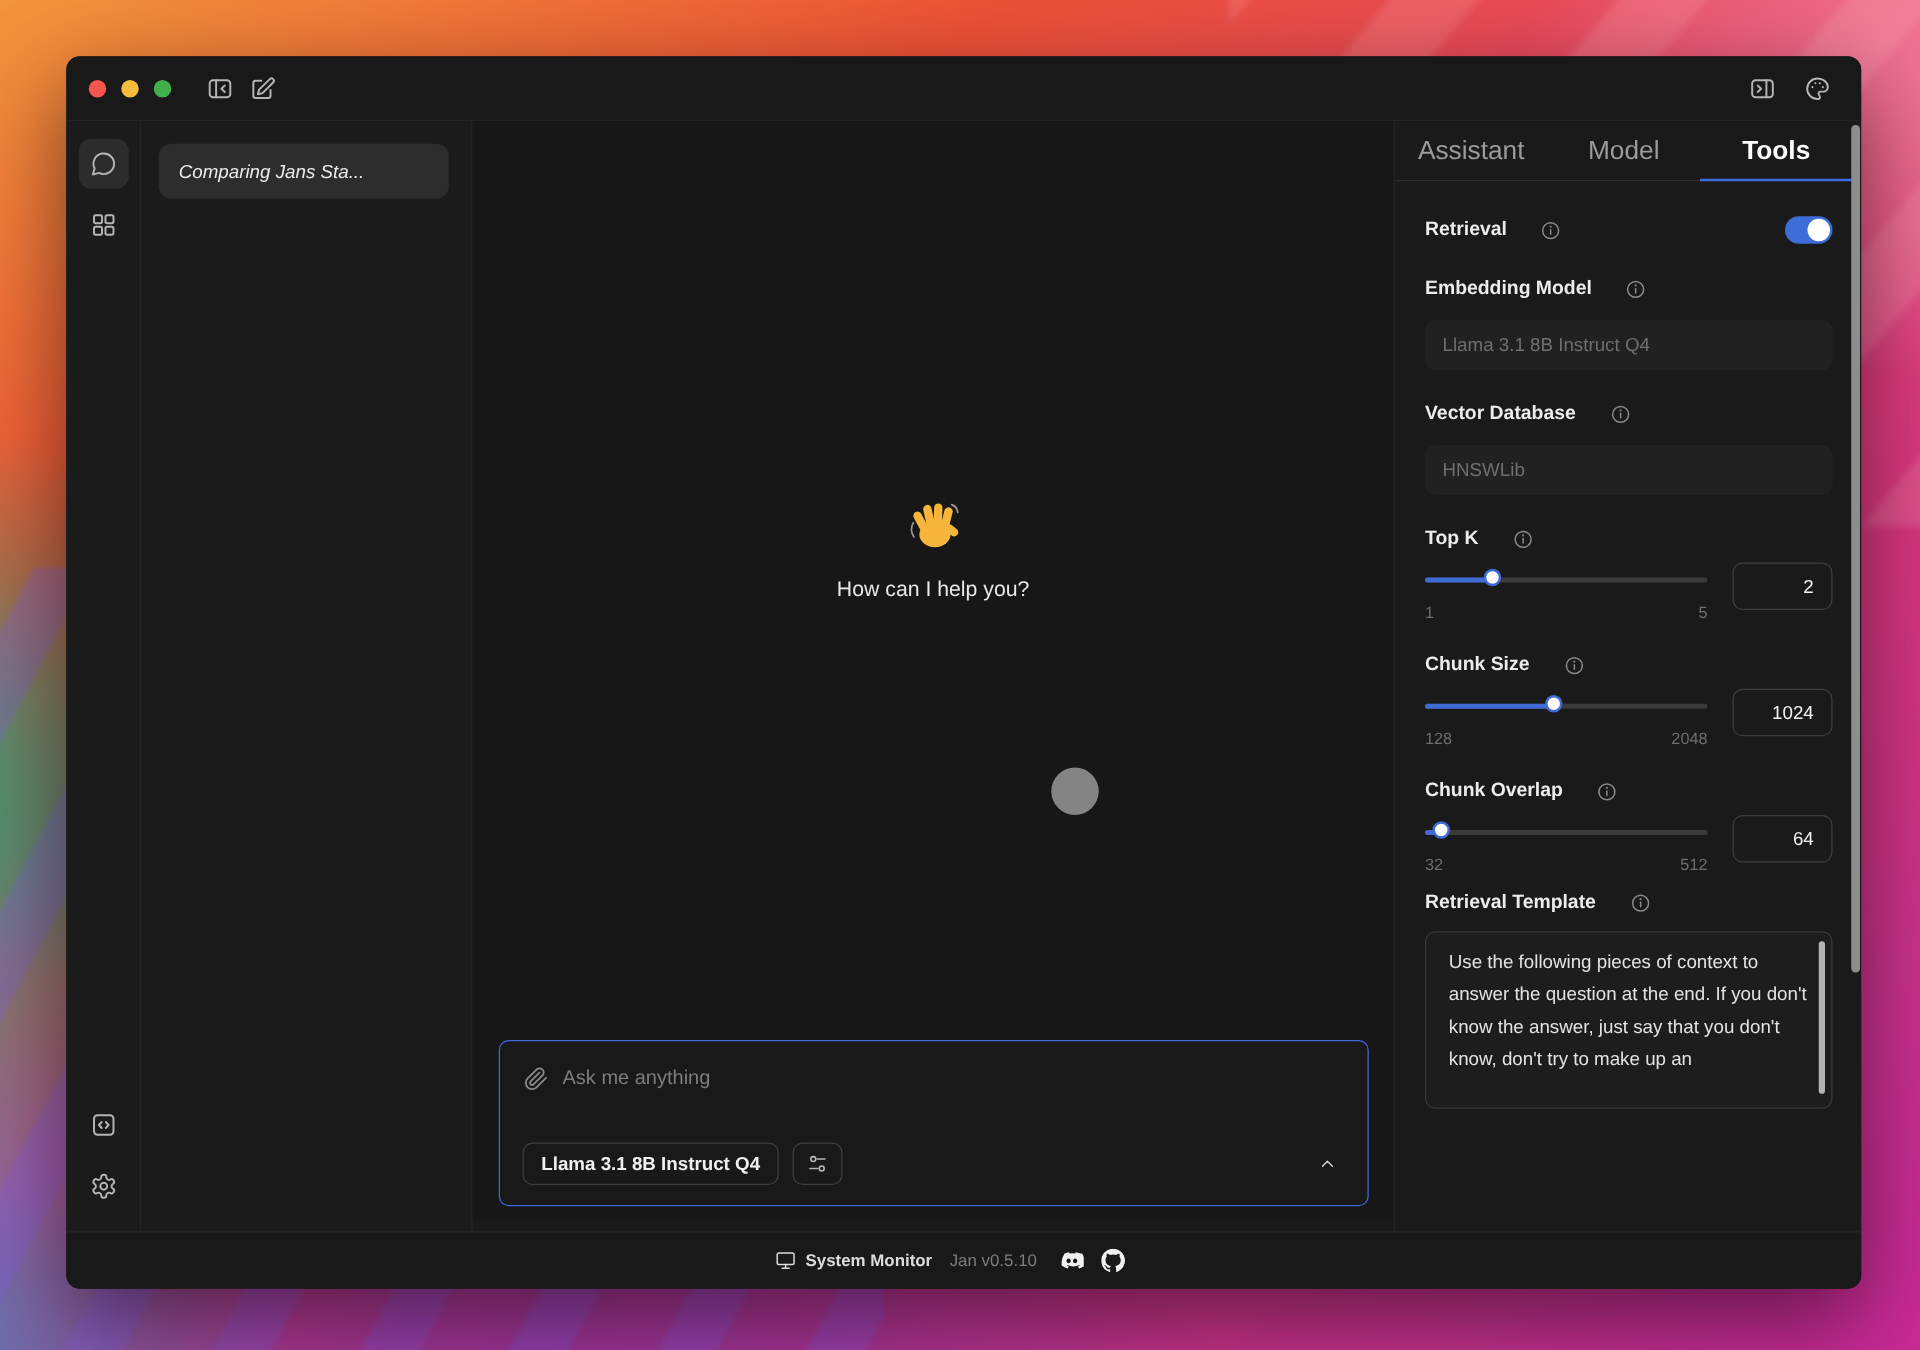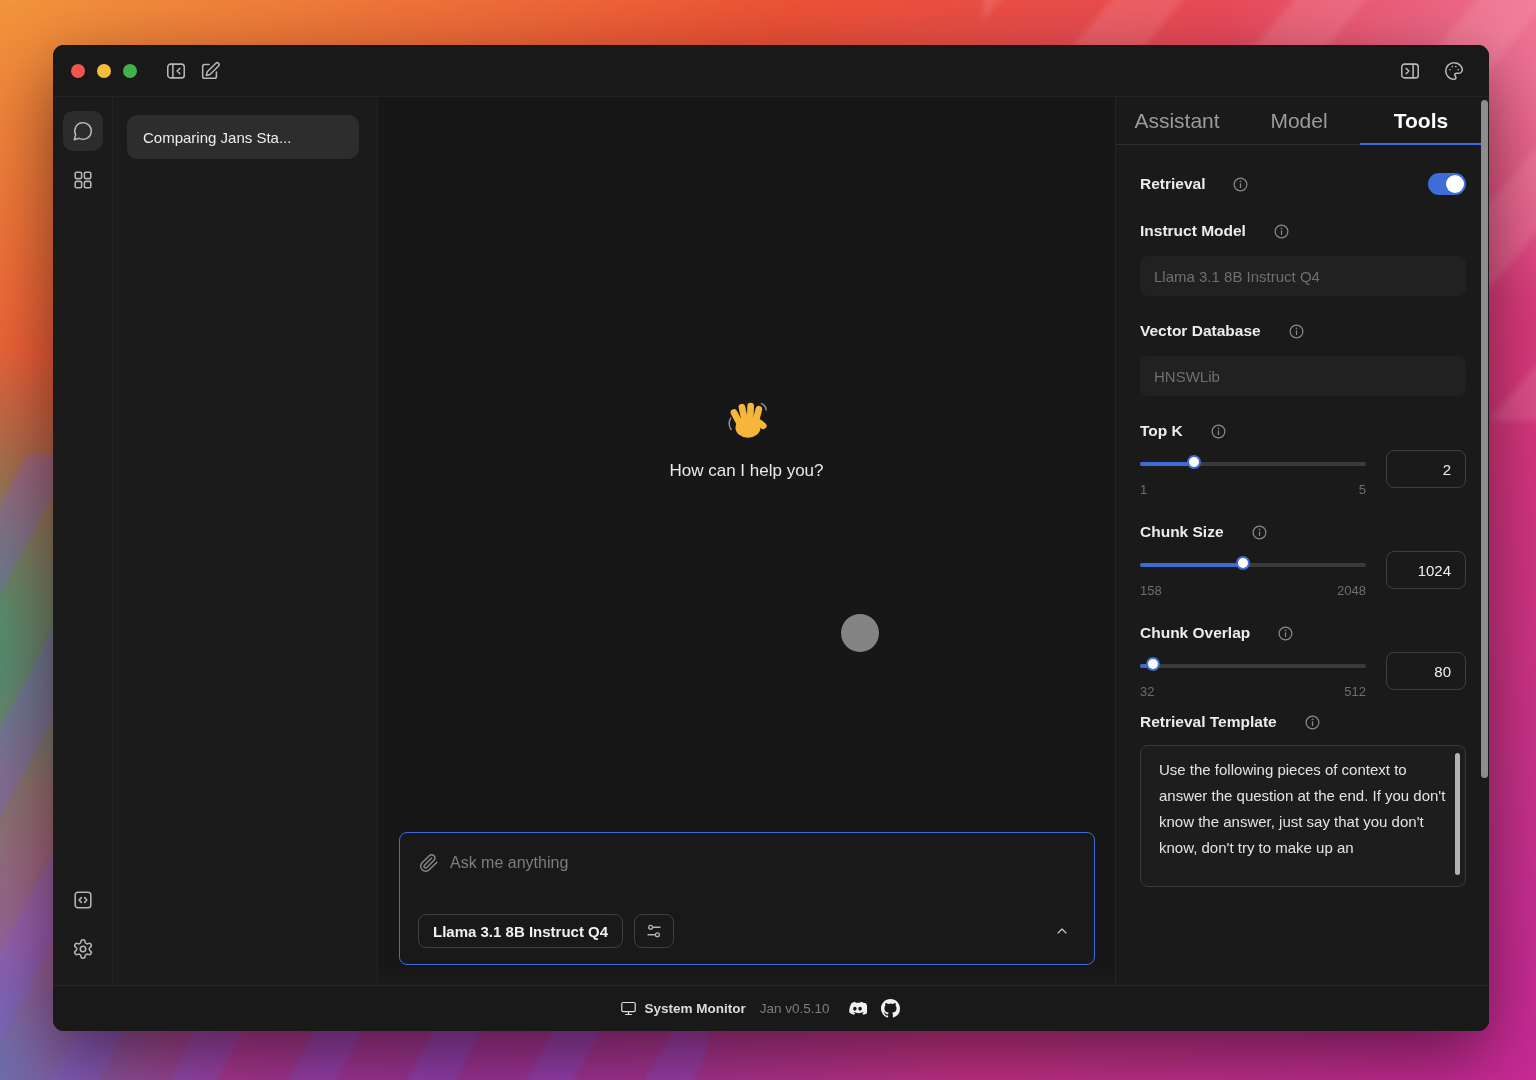--- a/index.html
+++ b/index.html
@@ -67,21 +67,21 @@
   .rail-btn.active { background:#2c2c2c; }
   .rail-spacer { flex:1; }
 
   .threads {
     position:absolute; left:60px; top:52px; width:265px; bottom:46px;
     background:#1b1b1b; border-right:1px solid #242424; padding:18px 18px 0 14px;
   }
   .thread-item {
     height:44px; background:#2d2d2d; border-radius:10px;
     display:flex; align-items:center; padding:0 16px; font-size:15px; color:#ececec;
-    white-space:nowrap; overflow:hidden;
+    white-space:nowrap; overflow:hidden;font-style:italic;
   }
 
   .main {
     position:absolute; left:325px; top:52px; width:737px; bottom:56px;
     background:#171717;
   }
   .empty-state { position:absolute; left:0; right:0; top:300px; text-align:center; }
   .empty-state .greet { margin-top:14px; font-size:17px; color:#e9e9e9; font-weight:500; }
   .cursor-dot {
     position:absolute; left:463px; top:517px; width:38px; height:38px; border-radius:50%;
@@ -305,21 +305,21 @@
               <line x1="12" y1="11" x2="12" y2="16.2"></line>
               <circle cx="12" cy="7.6" r="0.4" fill="#8a8a8a"></circle>
             </svg>
         </div>
         <div class="toggle push on">
             <div class="knob"></div>
           </div>
       </div>
 
       <div class="flabel sec-label">
-        <span>Instruct Model</span>
+        <span>Embedding Model</span>
         <svg class="ico info" width="17" height="17" viewBox="0 0 24 24" style="stroke:#8a8a8a;">
             <circle cx="12" cy="12" r="9"></circle>
             <line x1="12" y1="11" x2="12" y2="16.2"></line>
             <circle cx="12" cy="7.6" r="0.4" fill="#8a8a8a"></circle>
           </svg>
       </div>
       <div class="text-input">Llama 3.1 8B Instruct Q4</div>
 
       <div class="flabel gap26">
         <span>Vector Database</span>
@@ -364,21 +364,21 @@
           </svg>
       </div>
       <div class="slider-block">
         <div class="slider-col">
           <div class="slider" style="--pct: 46.666666666666664%;">
             <div class="track"></div>
               <div class="fill"></div>
               <div class="knob"></div>
           </div>
           <div class="minmax">
-            <span>158</span>
+            <span>128</span>
             <span>2048</span>
           </div>
         </div>
         <div class="value-box">1024</div>
       </div>
 
       <div class="flabel gap26">
         <span>Chunk Overlap</span>
         <svg class="ico info" width="17" height="17" viewBox="0 0 24 24" style="stroke:#8a8a8a;">
             <circle cx="12" cy="12" r="9"></circle>
@@ -391,21 +391,21 @@
           <div class="slider" style="--pct: 6.666666666666667%;">
             <div class="track"></div>
               <div class="fill"></div>
               <div class="knob"></div>
           </div>
           <div class="minmax">
             <span>32</span>
             <span>512</span>
           </div>
         </div>
-        <div class="value-box">80</div>
+        <div class="value-box">64</div>
       </div>
 
       <div class="flabel gap34">
         <span>Retrieval Template</span>
         <svg class="ico info" width="17" height="17" viewBox="0 0 24 24" style="stroke:#8a8a8a;">
             <circle cx="12" cy="12" r="9"></circle>
             <line x1="12" y1="11" x2="12" y2="16.2"></line>
             <circle cx="12" cy="7.6" r="0.4" fill="#8a8a8a"></circle>
           </svg>
       </div>

